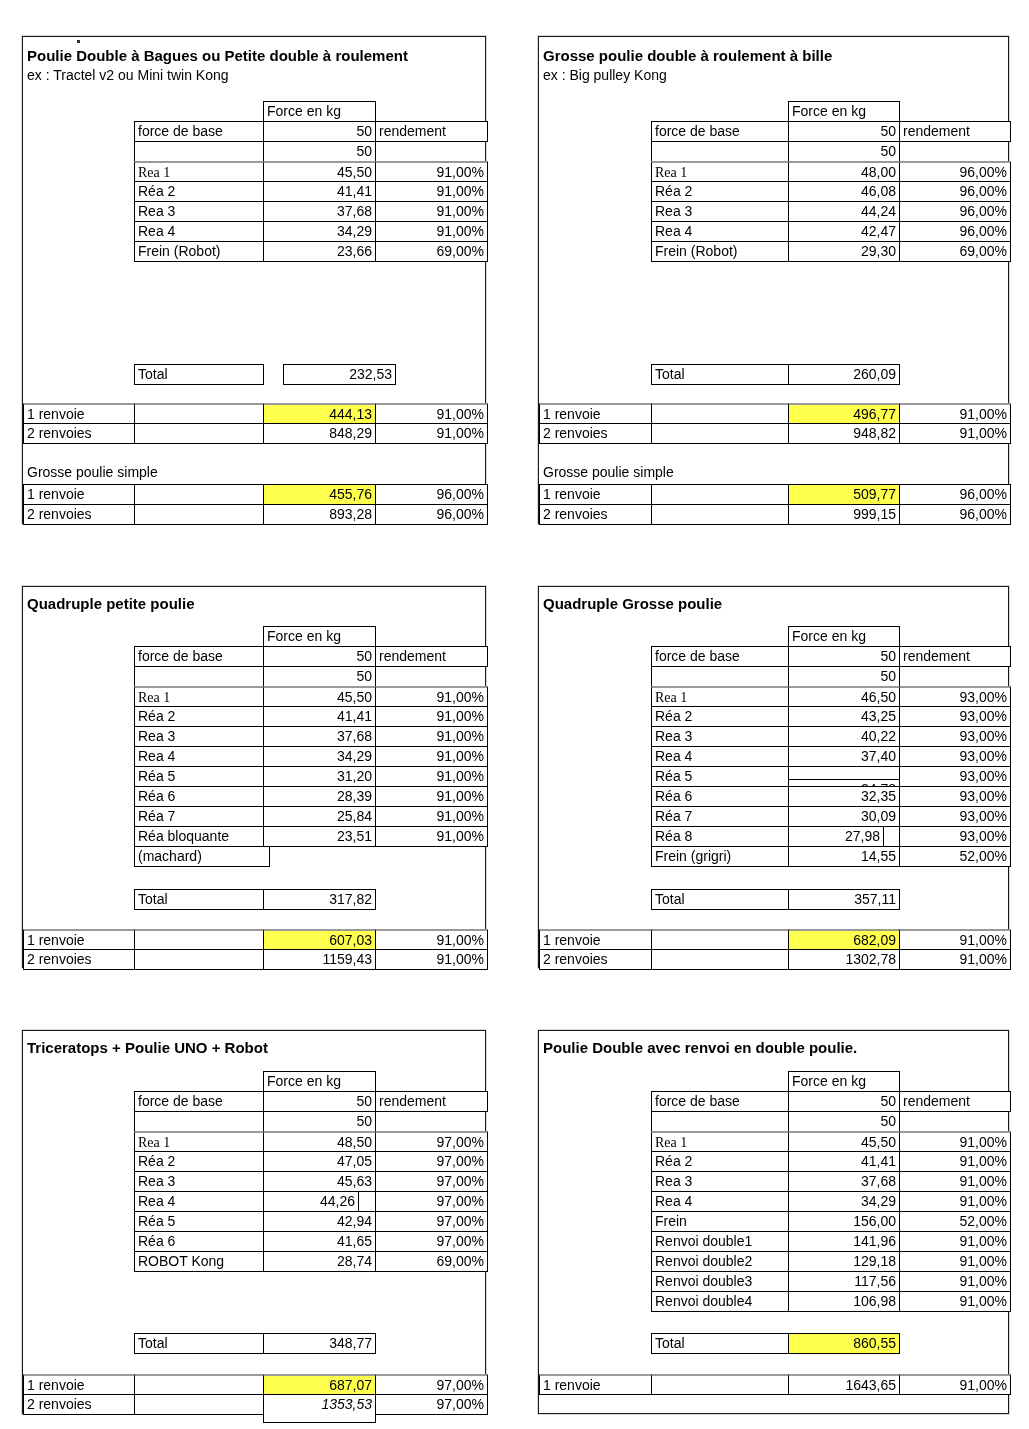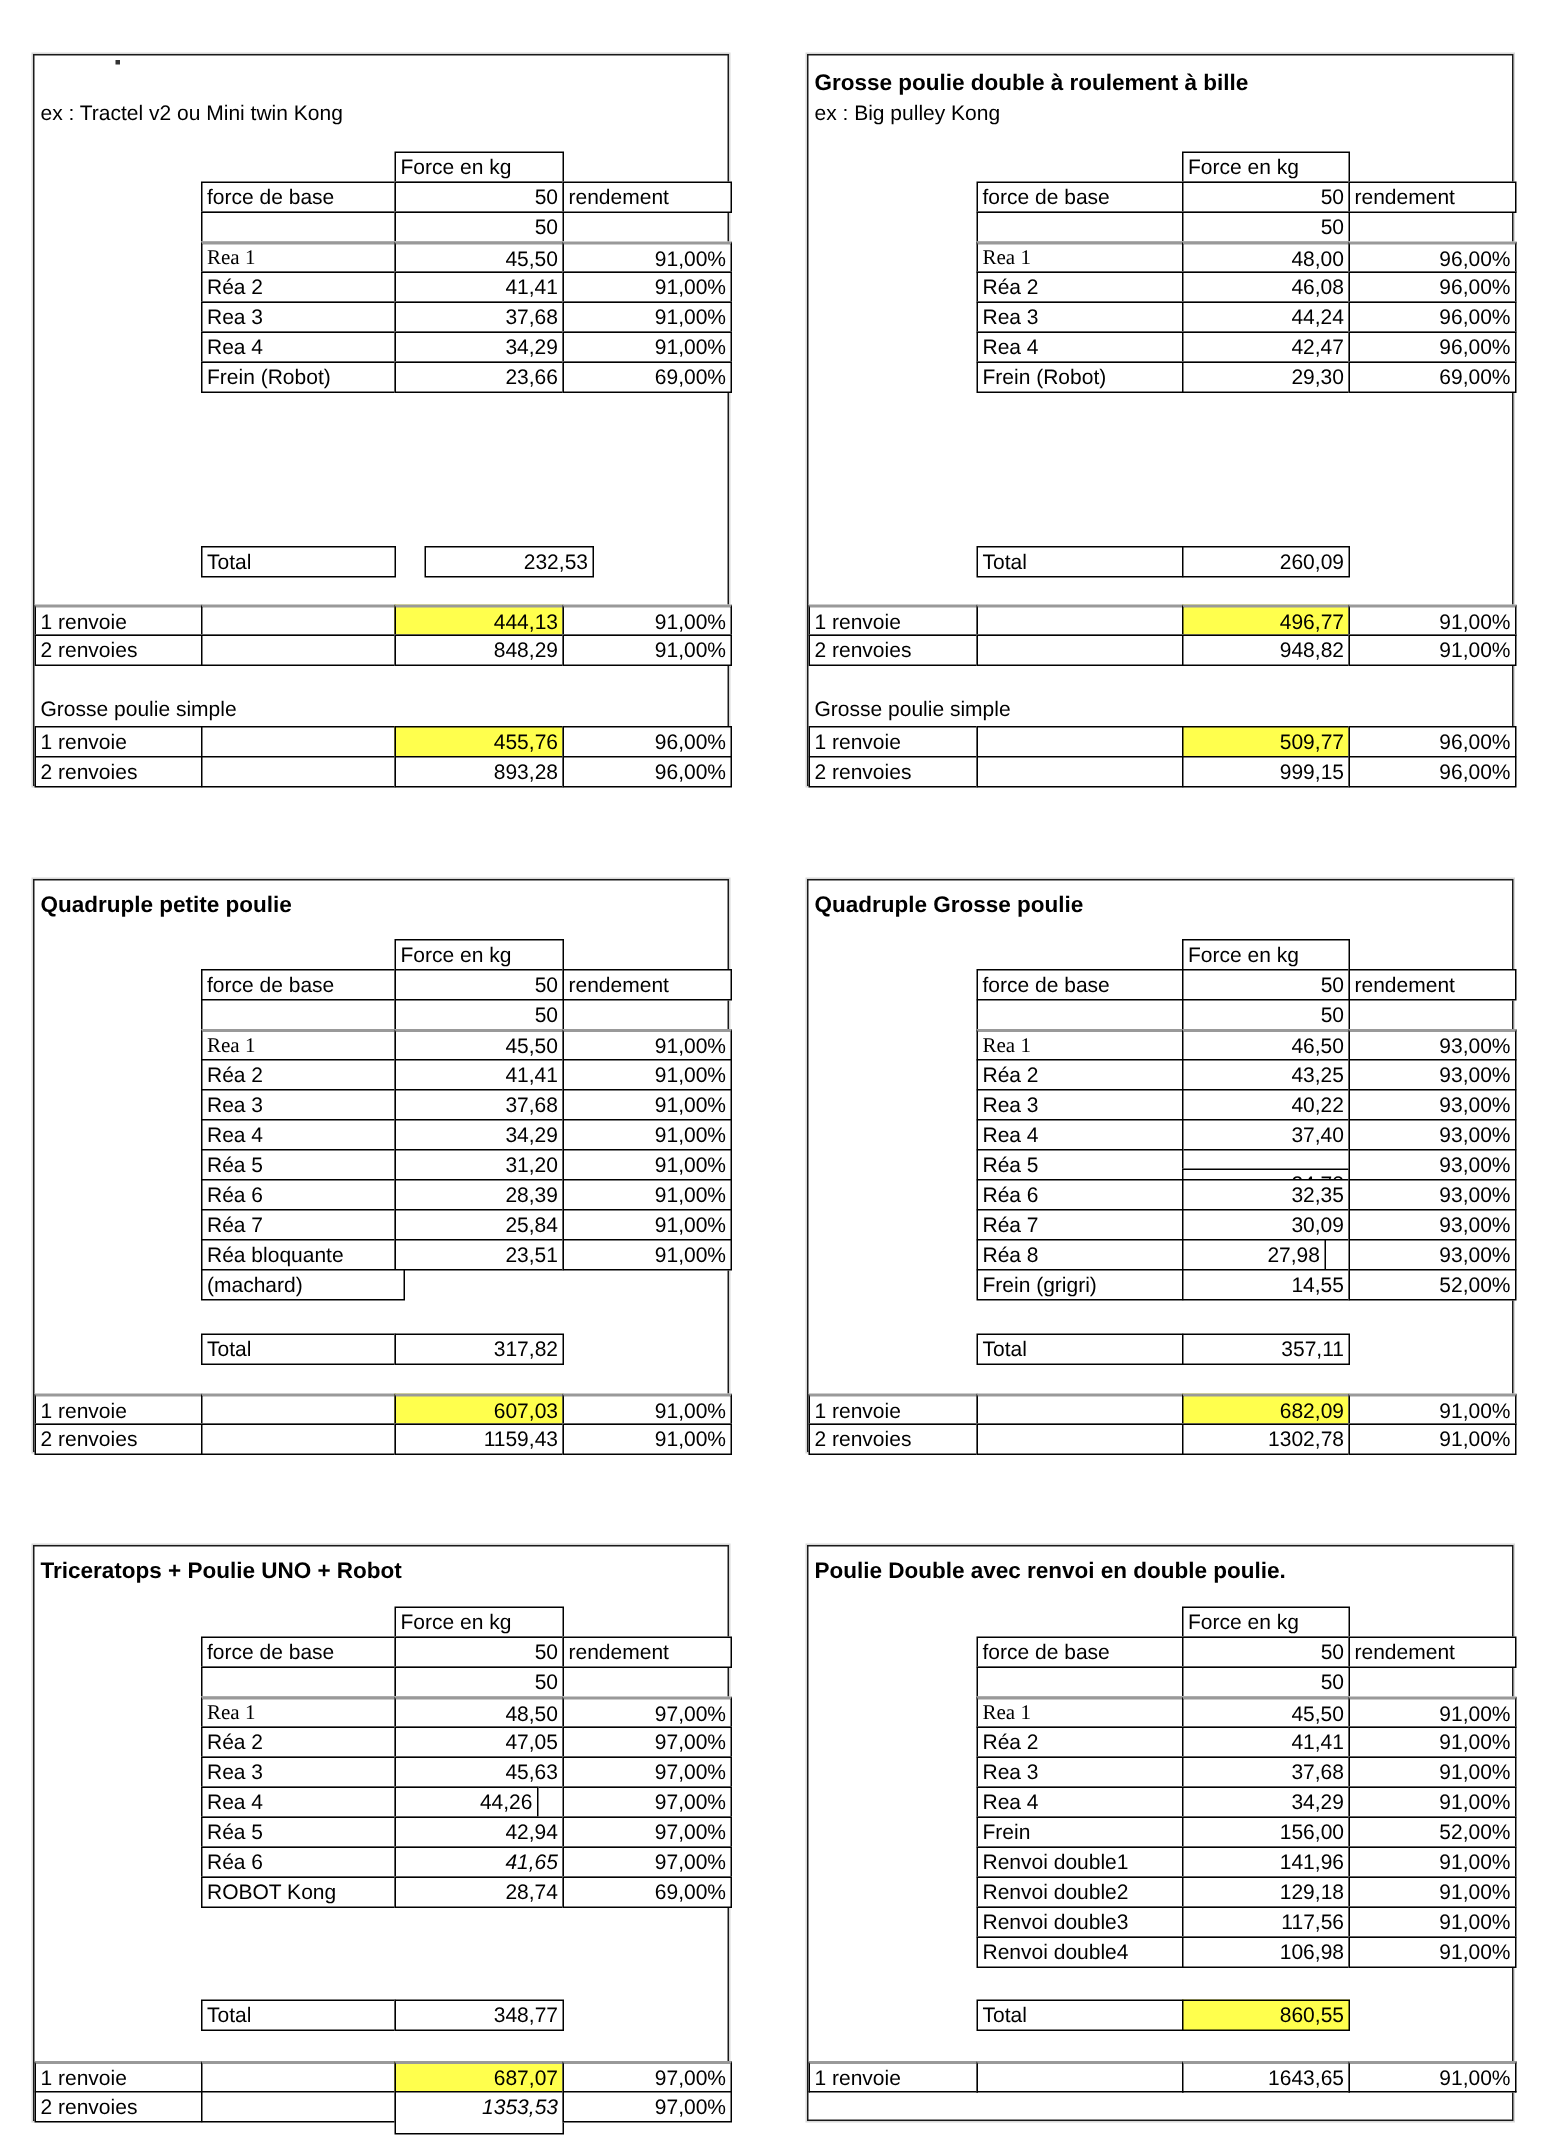--- a/index.html
+++ b/index.html
@@ -19,20 +19,21 @@
   .hl{background:var(--hl,#FFFF4D);}
   .accent{border-top:2px solid #999;}
   .freetext{position:absolute;left:4px;font-size:14px;white-space:nowrap;}
   .stray{position:absolute;width:3px;height:3px;background:#333;}
 </style>
 </head>
 <body>
 
 <div id="sheet">
     <div class="section" style="left: 22px; top: 36px; width: 464px; height: 488px;">
+      <div class="sec-title" style="top: 10px;">Poulie Double à Bagues ou Petite double à roulement</div>
       <div class="sec-subtitle" style="top: 30px;">ex : Tractel v2 ou Mini twin Kong</div>
       <div class="cell lbl" style="left: 240px; width: 113px; top: 64px; height: 21px;">Force en kg</div>
       <div class="cell lbl" style="left: 111px; width: 130px; top: 84px; height: 21px;">force de base</div>
       <div class="cell num" style="left: 240px; width: 113px; top: 84px; height: 21px;">50</div>
       <div class="cell lbl" style="left: 352px; width: 113px; top: 84px; height: 21px;">rendement</div>
       <div class="cell lbl" style="left: 111px; width: 130px; top: 104px; height: 21px;"></div>
       <div class="cell num" style="left: 240px; width: 113px; top: 104px; height: 21px;">50</div>
       <div class="cell lbl serif accent" style="left: 111px; width: 130px; top: 124px; height: 21px;">Rea 1</div>
       <div class="cell num accent" style="left: 240px; width: 113px; top: 124px; height: 21px;">45,50</div>
       <div class="cell num accent" style="left: 352px; width: 113px; top: 124px; height: 21px;">91,00%</div>
@@ -219,21 +220,21 @@
       <div class="cell lbl" style="left: 111px; width: 130px; top: 140px; height: 21px;">Rea 3</div>
       <div class="cell num" style="left: 240px; width: 113px; top: 140px; height: 21px;">45,63</div>
       <div class="cell num" style="left: 352px; width: 113px; top: 140px; height: 21px;">97,00%</div>
       <div class="cell lbl" style="left: 111px; width: 130px; top: 160px; height: 21px;">Rea 4</div>
       <div class="cell num" style="left: 240px; width: 96px; top: 160px; height: 21px;">44,26</div>
       <div class="cell num" style="left: 352px; width: 113px; top: 160px; height: 21px;">97,00%</div>
       <div class="cell lbl" style="left: 111px; width: 130px; top: 180px; height: 21px;">Réa 5</div>
       <div class="cell num" style="left: 240px; width: 113px; top: 180px; height: 21px;">42,94</div>
       <div class="cell num" style="left: 352px; width: 113px; top: 180px; height: 21px;">97,00%</div>
       <div class="cell lbl" style="left: 111px; width: 130px; top: 200px; height: 21px;">Réa 6</div>
-      <div class="cell num" style="left: 240px; width: 113px; top: 200px; height: 21px; font-style: italic;">41,65</div>
+      <div class="cell num" style="left: 240px; width: 113px; top: 200px; height: 21px;">41,65</div>
       <div class="cell num" style="left: 352px; width: 113px; top: 200px; height: 21px;">97,00%</div>
       <div class="cell lbl" style="left: 111px; width: 130px; top: 220px; height: 21px;">ROBOT Kong</div>
       <div class="cell num" style="left: 240px; width: 113px; top: 220px; height: 21px;">28,74</div>
       <div class="cell num" style="left: 352px; width: 113px; top: 220px; height: 21px;">69,00%</div>
       <div class="cell lbl" style="left: 111px; width: 130px; top: 302px; height: 21px;">Total</div>
       <div class="cell num" style="left: 240px; width: 113px; top: 302px; height: 21px;">348,77</div>
       <div class="cell lbl accent" style="left: 0px; width: 112px; top: 343px; height: 21px;">1 renvoie</div>
       <div class="cell lbl accent" style="left: 111px; width: 130px; top: 343px; height: 21px;"></div>
       <div class="cell num hl accent" style="left: 240px; width: 113px; top: 343px; height: 21px;">687,07</div>
       <div class="cell num accent" style="left: 352px; width: 113px; top: 343px; height: 21px;">97,00%</div>

